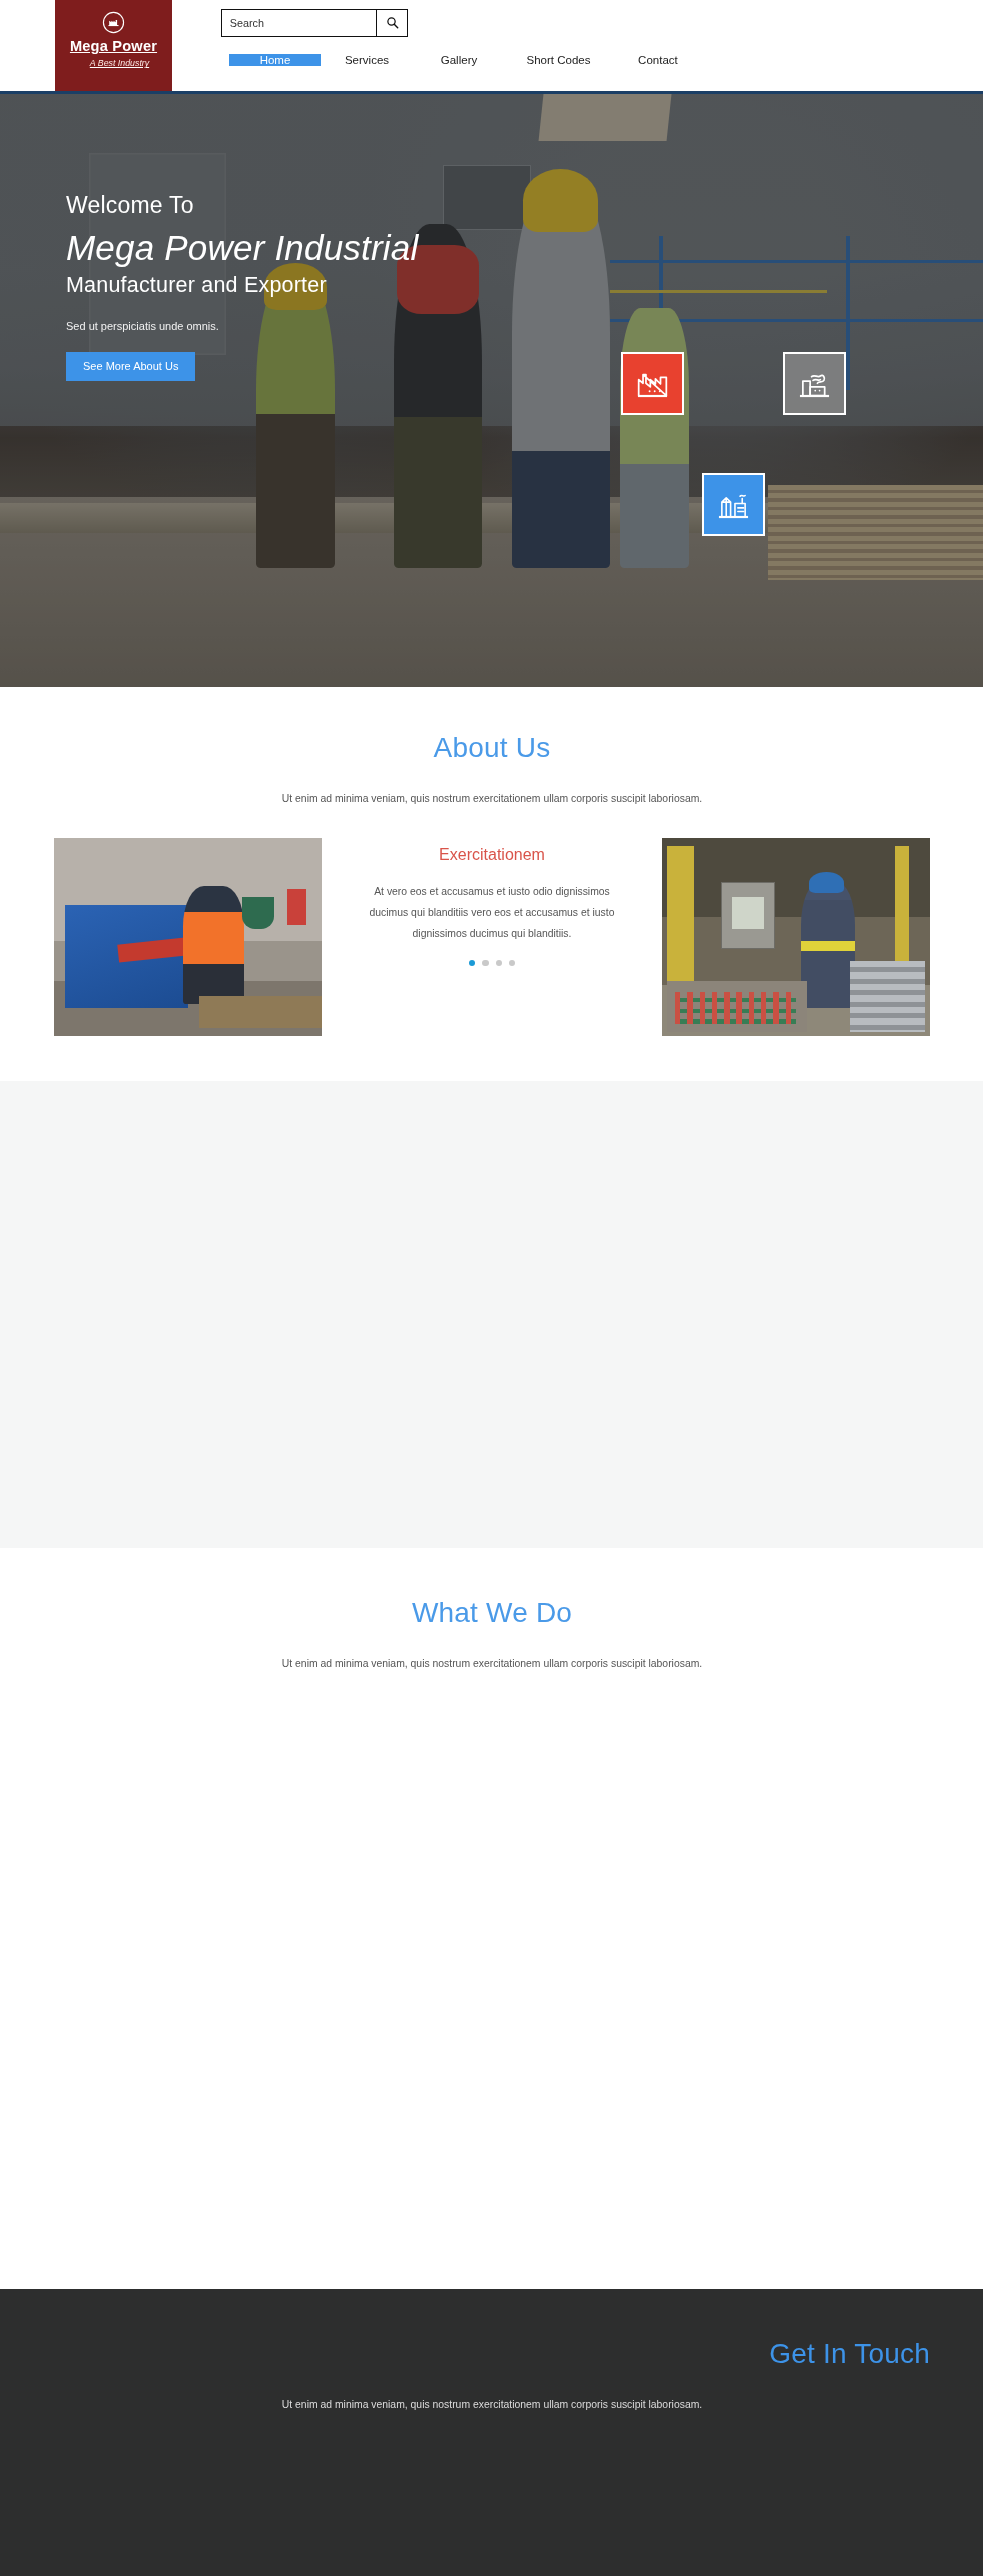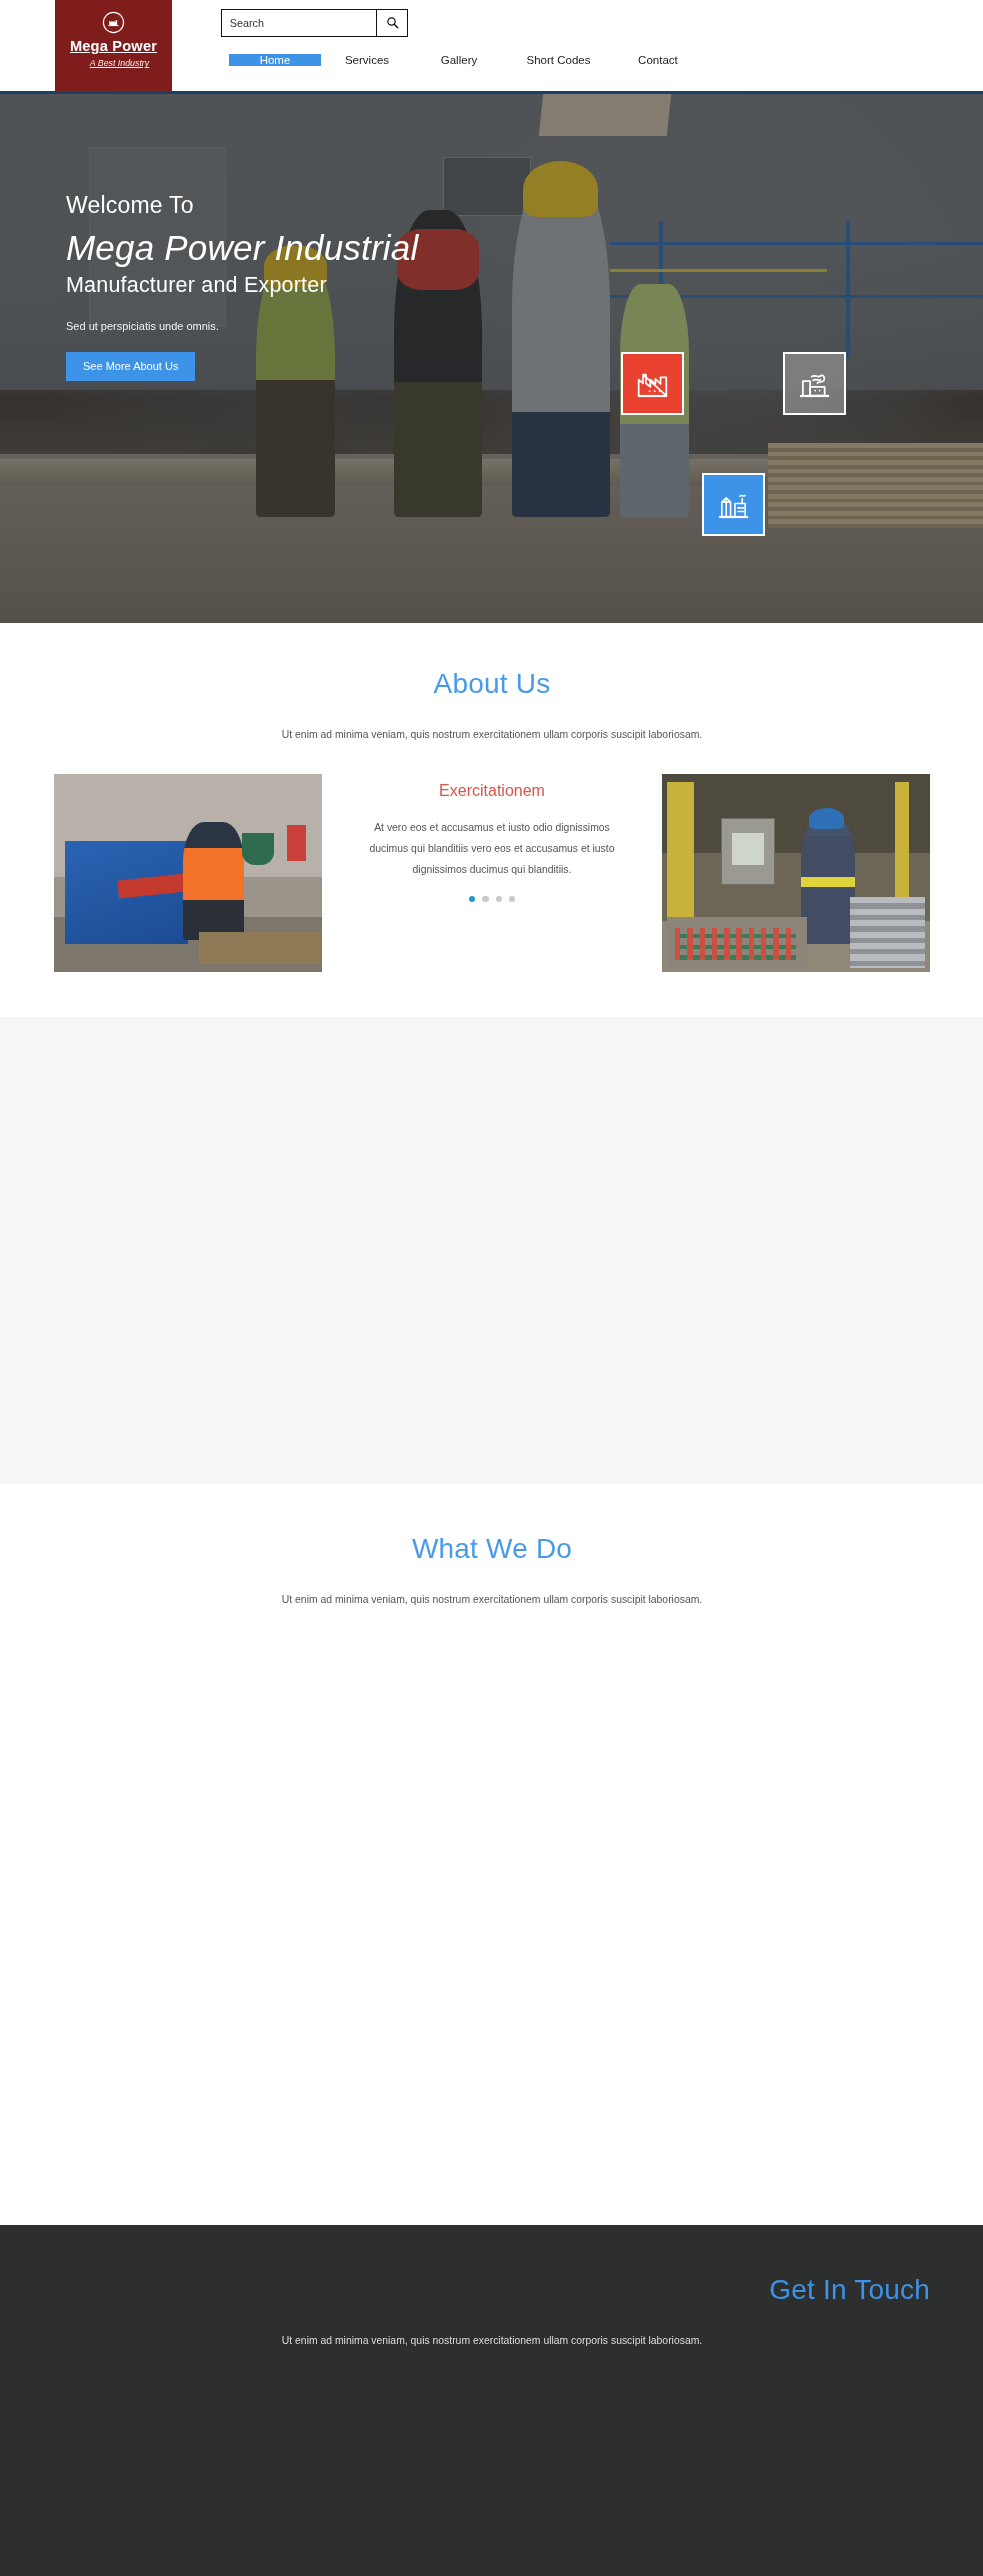--- a/index.html
+++ b/index.html
@@ -108,21 +108,21 @@
     white-space: nowrap;
   }
   .nav-item.active {
     background: #3d93e8;
     color: #ffffff;
   }
 
   
   .hero {
     position: relative;
-    height: 532px;
+    height: 596px;
     overflow: hidden;
     background: #a16207;
     border-top: 3.1px solid #1b3f66;
   }
   .hero-photo {
     position: absolute;
     inset: 0;
     background:
       
       linear-gradient(180deg, rgba(0,0,0,.45), rgba(0,0,0,.1) 30%, rgba(0,0,0,.35) 75%, rgba(0,0,0,.6)),

